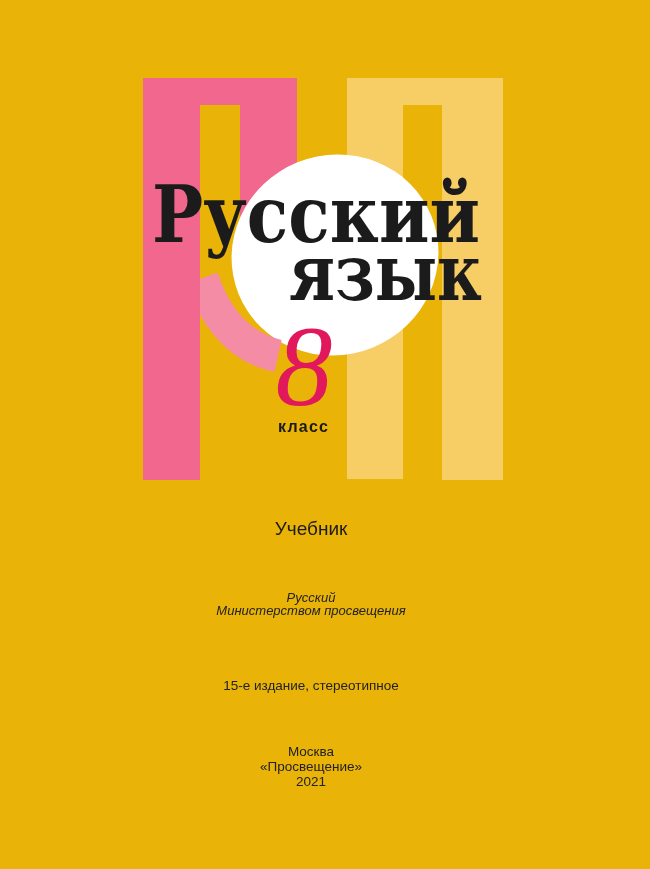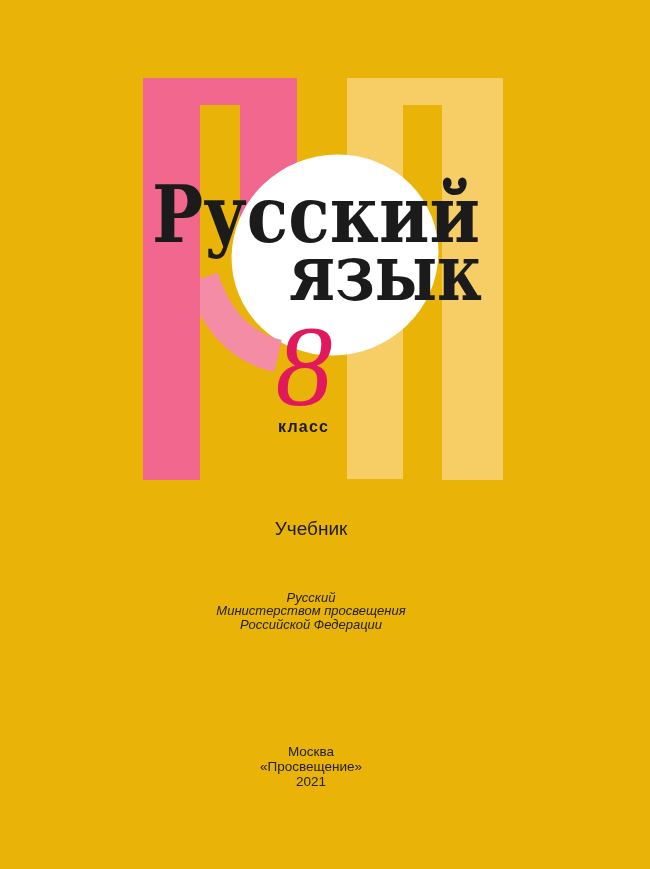--- a/index.html
+++ b/index.html
@@ -64,23 +64,23 @@
     <text class="grade-italic" x="304" y="405" text-anchor="middle" font-size="114" fill="#E2185C">8</text>
 
     <text class="grade-label" x="303" y="432" text-anchor="middle" font-size="16" textLength="50" lengthAdjust="spacing" fill="#1B1B1B">класс</text>
   </svg>
 
   <div class="subtitle">Учебник</div>
 
   <div class="approval">
     <div>Русский</div>
     <div>Министерством просвещения</div>
-    <div>Российской Федерации</div>
   </div>
 
+  <div class="edition">15-е издание, стереотипное</div>
 
   <div class="imprint">
     <div>Москва</div>
     <div>«Просвещение»</div>
     <div>2021</div>
   </div>
 
 </div>
 
 </body></html>

